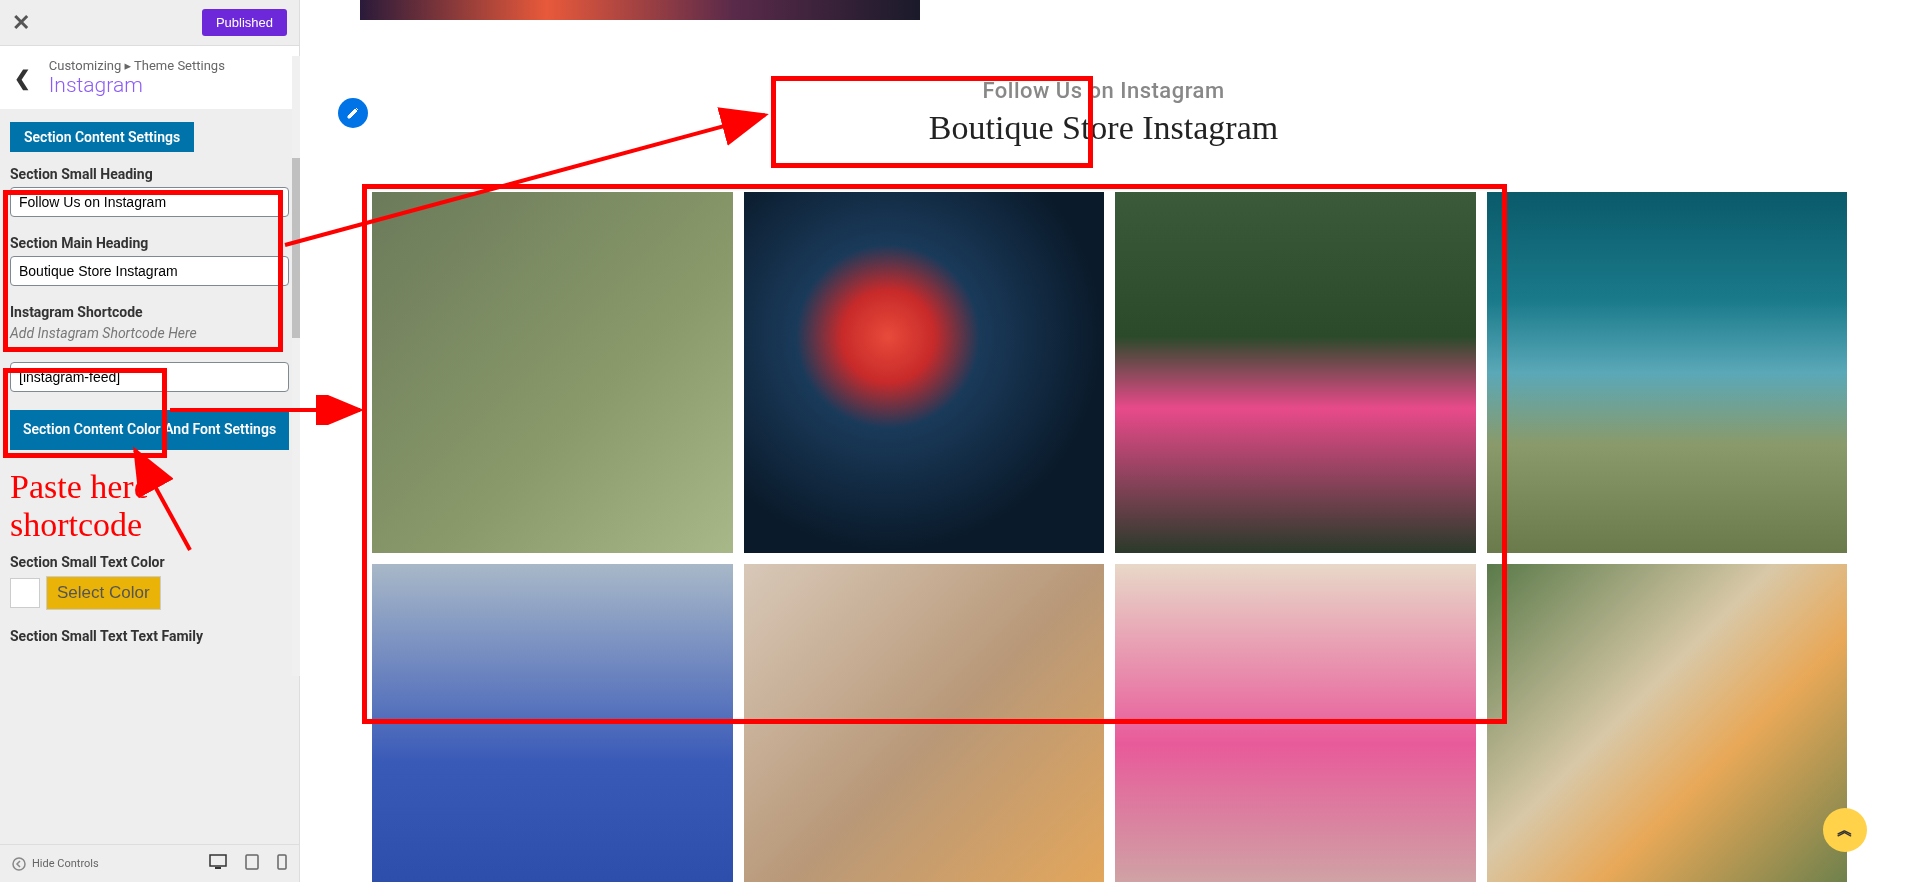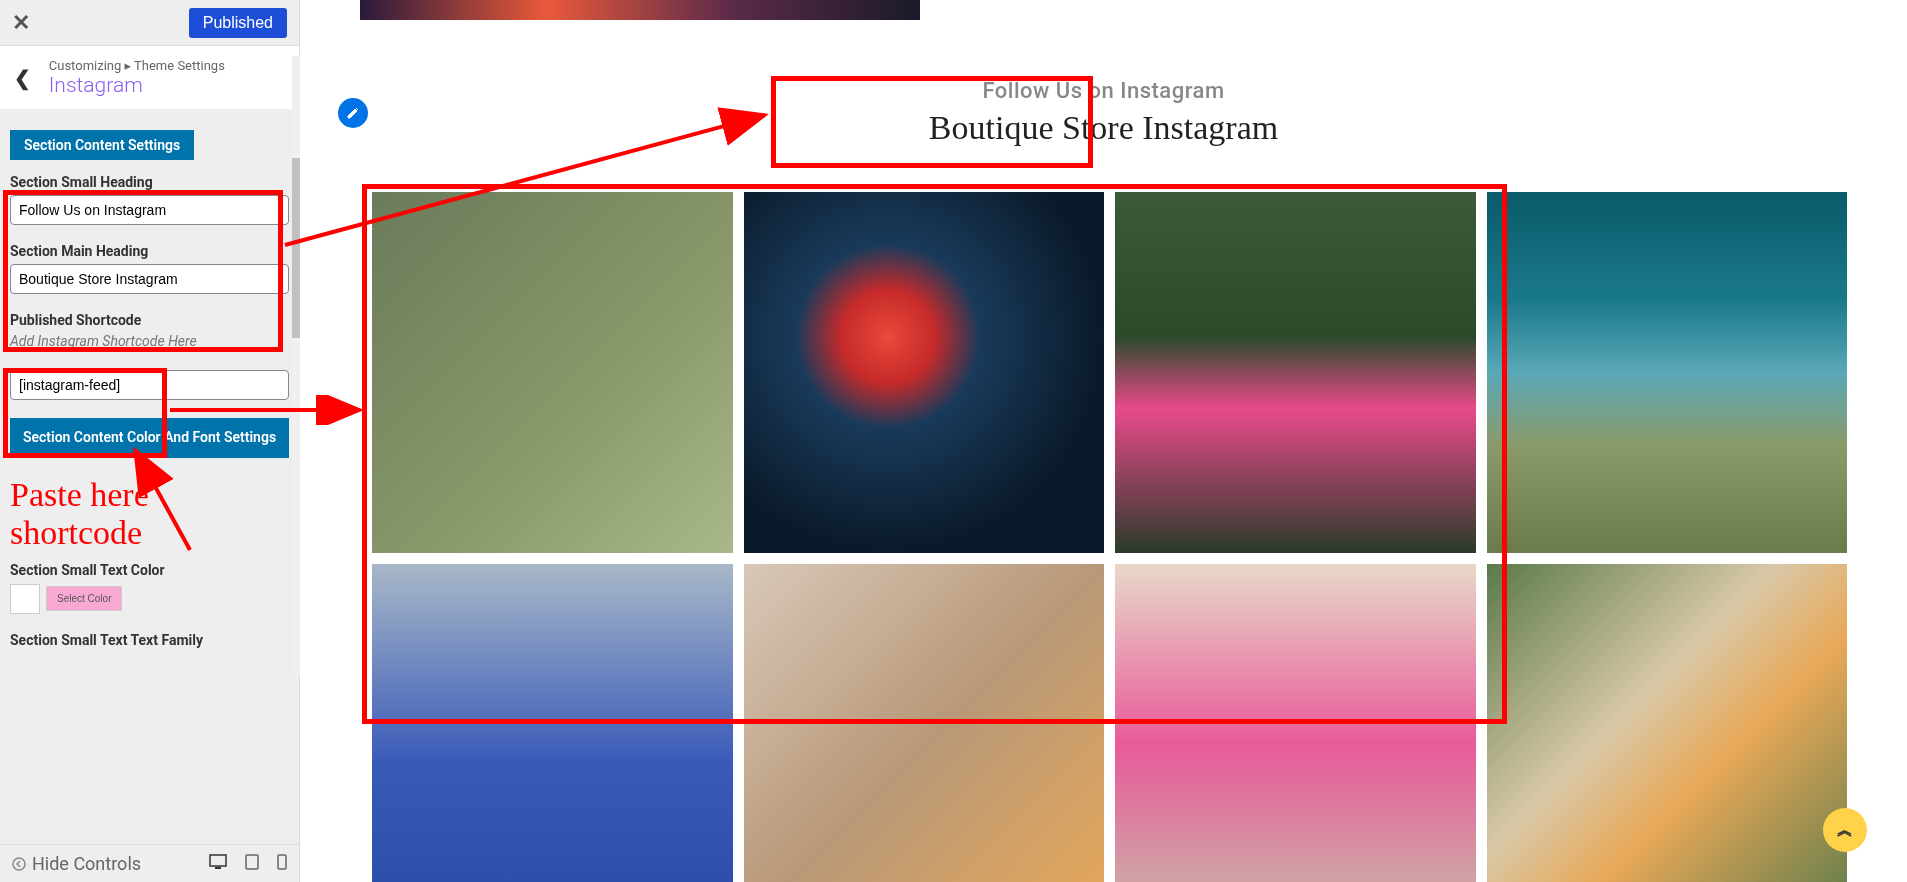--- a/index.html
+++ b/index.html
@@ -2,46 +2,46 @@
 <html><head>
 <meta charset="utf-8">
 <style>
 * { margin: 0; padding: 0; box-sizing: border-box; }
 body { font-family: -apple-system, BlinkMacSystemFont, "Segoe UI", Roboto, sans-serif; background: #fff; overflow: hidden; height: 882px; width: 1907px; position: relative; }
 
 
 .sidebar { position: absolute; left: 0; top: 0; width: 300px; height: 100%; background: #eeeeee; border-right: 1px solid #ddd; display: flex; flex-direction: column; }
 .top-row { height: 46px; display: flex; align-items: center; justify-content: space-between; padding: 0 12px; border-bottom: 1px solid #ddd; }
 .close-x { font-size: 22px; color: #555; cursor: pointer; font-weight: bold; }
-.publish-btn { background: #1d4ed8; color: #fff; border: none; padding: 6px 14px; font-size: 16px; border-radius: 3px; cursor: pointer; }
+.publish-btn { background: #6d28d9; color: #fff; border: none; padding: 6px 14px; font-size: 13px; border-radius: 3px; cursor: pointer; }
 
 .breadcrumb-row { background: #fff; display: flex; align-items: center; padding: 12px 14px; border-bottom: 1px solid #eee; }
 .back-arrow { font-size: 20px; color: #333; margin-right: 18px; cursor: pointer; font-weight: bold; }
 .bc-text { flex: 1; }
 .bc-line1 { font-size: 13px; color: #666; }
 .bc-page { font-size: 21px; color: #8b5cf6; font-weight: 300; }
 
-.section-body { flex: 1; overflow-y: auto; padding: 20px 10px; position: relative; }
+.section-body { flex: 1; overflow-y: auto; padding: 12px 10px; position: relative; }
 .blue-head { background: #0073aa; color: #fff; font-size: 14px; font-weight: 600; padding: 7px 14px; display: inline-block; margin-bottom: 14px; }
 .blue-head.full { display: block; text-align: center; margin: 18px 0; padding: 10px 8px; line-height: 1.4; }
 
 .field-label { font-size: 14px; font-weight: 700; color: #333; margin-bottom: 5px; }
 .field-help { font-size: 14px; font-style: italic; color: #777; margin-bottom: 21px; }
 .text-input { width: 100%; padding: 6px 8px; font-size: 14px; border: 1px solid #7e8993; border-radius: 4px; background: #fff; }
 .field-block { margin-bottom: 18px; }
 
 .color-row { display: flex; align-items: center; margin-top: 6px; }
 .color-swatch { width: 30px; height: 30px; background: #fff; border: 1px solid #ccc; margin-right: 6px; }
-.select-color-btn { border: 1px solid #ccc; background: #f9a8d4; padding: 6px 10px; font-size: 10px; color: #555; cursor: pointer; }
+.select-color-btn { border: 1px solid #ccc; background: #eab308; padding: 6px 10px; font-size: 17px; color: #555; cursor: pointer; }
 
 .annotation-red { font-family: "Times New Roman", serif; font-size: 34px; color: red; }
 
 
 .sidebar-footer { height: 38px; border-top: 1px solid #ddd; background: #eee; display: flex; align-items: center; justify-content: space-between; padding: 0 12px; }
-.hide-controls { display: flex; align-items: center; font-size: 18px; color: #666; cursor: pointer; }
+.hide-controls { display: flex; align-items: center; font-size: 11px; color: #666; cursor: pointer; }
 .hide-controls svg { margin-right: 6px; }
 .device-icons { display: flex; gap: 18px; }
 .device-icons span { color: #555; cursor: pointer; }
 
 
 .preview { position: absolute; left: 300px; top: 0; right: 0; bottom: 0; background: #fff; overflow: hidden; }
 
 .hero-img { position: absolute; left: 60px; top: 0; width: 560px; height: 20px; background: linear-gradient(90deg, #2a1a3a, #e8593a, #5a2a4a, #1a1a2a); }
 
 .edit-fab { position: absolute; left: 38px; top: 98px; width: 30px; height: 30px; border-radius: 50%; background: #0073e6; display: flex; align-items: center; justify-content: center; color: #fff; cursor: pointer; }
@@ -98,21 +98,21 @@
       <div class="field-label">Section Small Heading</div>
       <input class="text-input" type="text" value="Follow Us on Instagram" style="">
     </div>
 
     <div class="field-block">
       <div class="field-label">Section Main Heading</div>
       <input class="text-input" type="text" value="Boutique Store Instagram" style="">
     </div>
 
     <div class="field-block">
-      <div class="field-label">Published Shortcode</div>
+      <div class="field-label">Instagram Shortcode</div>
       <div class="field-help">Add Instagram Shortcode Here</div>
       <input class="text-input" type="text" value="[instagram-feed]" style="">
     </div>
 
     <div class="blue-head full">Section Content Color And Font Settings</div>
 
     <div class="annotation-red" style="margin-bottom:10px;">Paste here shortcode</div>
 
     <div class="field-block">
       <div class="field-label">Section Small Text Color</div>

